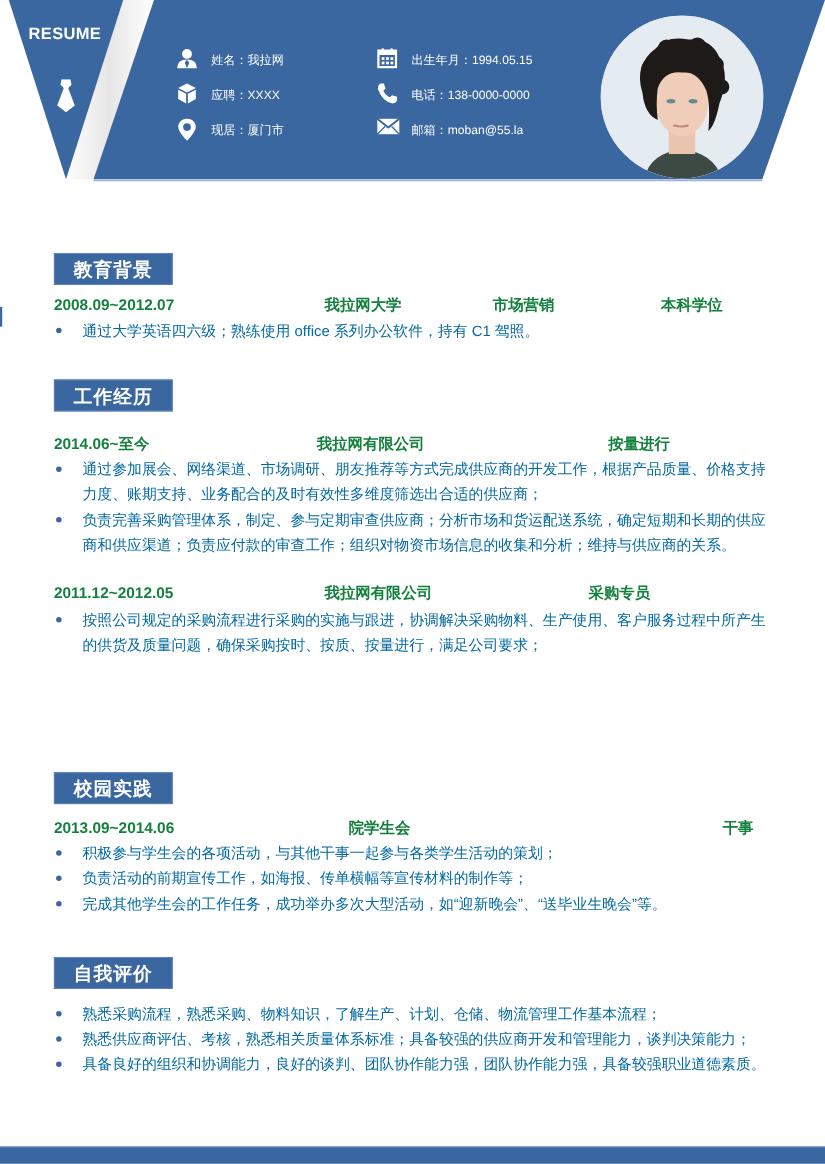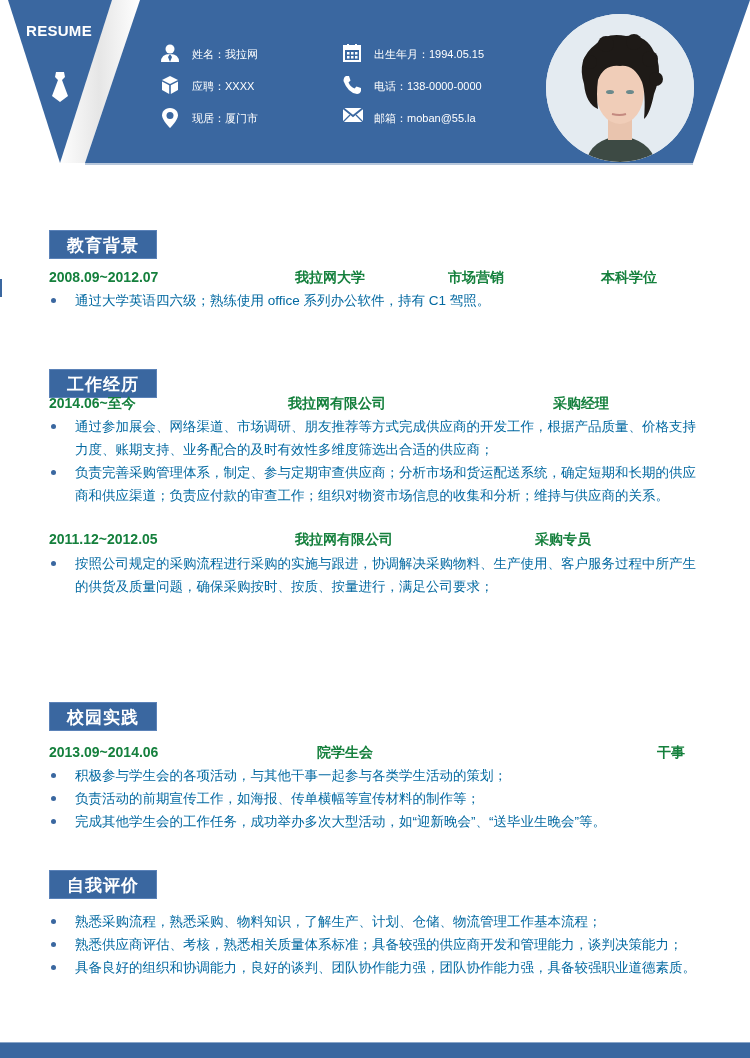--- a/index.html
+++ b/index.html
@@ -137,25 +137,25 @@
 <div class="row-head" style="top:269px;">
   <span style="left:0;">2008.09~2012.07</span>
   <span style="left:246px;">我拉网大学</span>
   <span style="left:399px;">市场营销</span>
   <span style="left:552px;">本科学位</span>
 </div>
 <div class="bl" style="top:289px;">
   <div class="li">通过大学英语四六级；熟练使用 office 系列办公软件，持有 C1 驾照。</div>
 </div>
 
-<div class="sec-title" style="top:369px;text-align:center;">工作经历</div>
+<div class="sec-title" style="top:345px;text-align:center;">工作经历</div>
 <div class="row-head" style="top:395px;">
   <span style="left:0;">2014.06~至今</span>
   <span style="left:239px;">我拉网有限公司</span>
-  <span style="left:504px;">采购经理</span>
+  <span style="left:504px;">按量进行</span>
 </div>
 <div class="bl" style="top:415px;">
   <div class="li">通过参加展会、网络渠道、市场调研、朋友推荐等方式完成供应商的开发工作，根据产品质量、价格支持力度、账期支持、业务配合的及时有效性多维度筛选出合适的供应商；</div>
   <div class="li">负责完善采购管理体系，制定、参与定期审查供应商；分析市场和货运配送系统，确定短期和长期的供应商和供应渠道；负责应付款的审查工作；组织对物资市场信息的收集和分析；维持与供应商的关系。</div>
 </div>
 
 <div class="row-head" style="top:531px;">
   <span style="left:0;">2011.12~2012.05</span>
   <span style="left:246px;">我拉网有限公司</span>
   <span style="left:486px;">采购专员</span>

